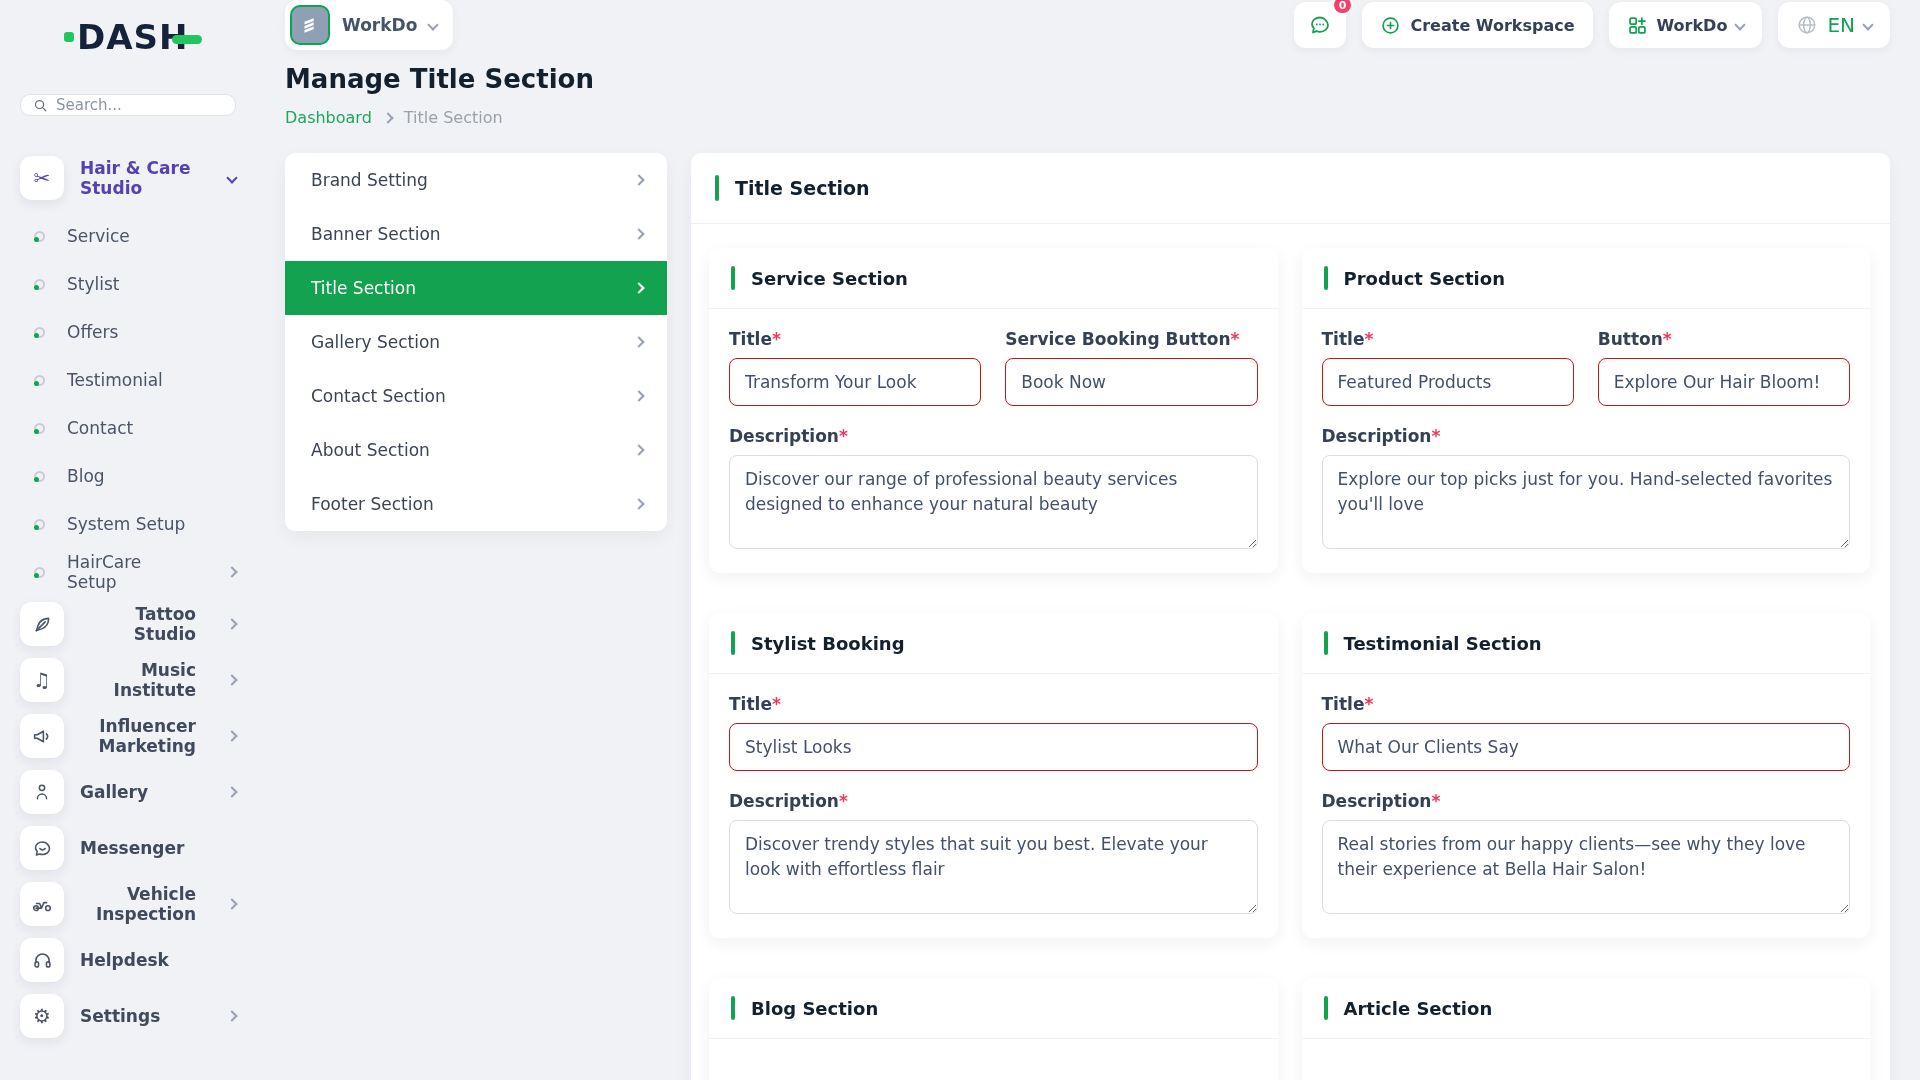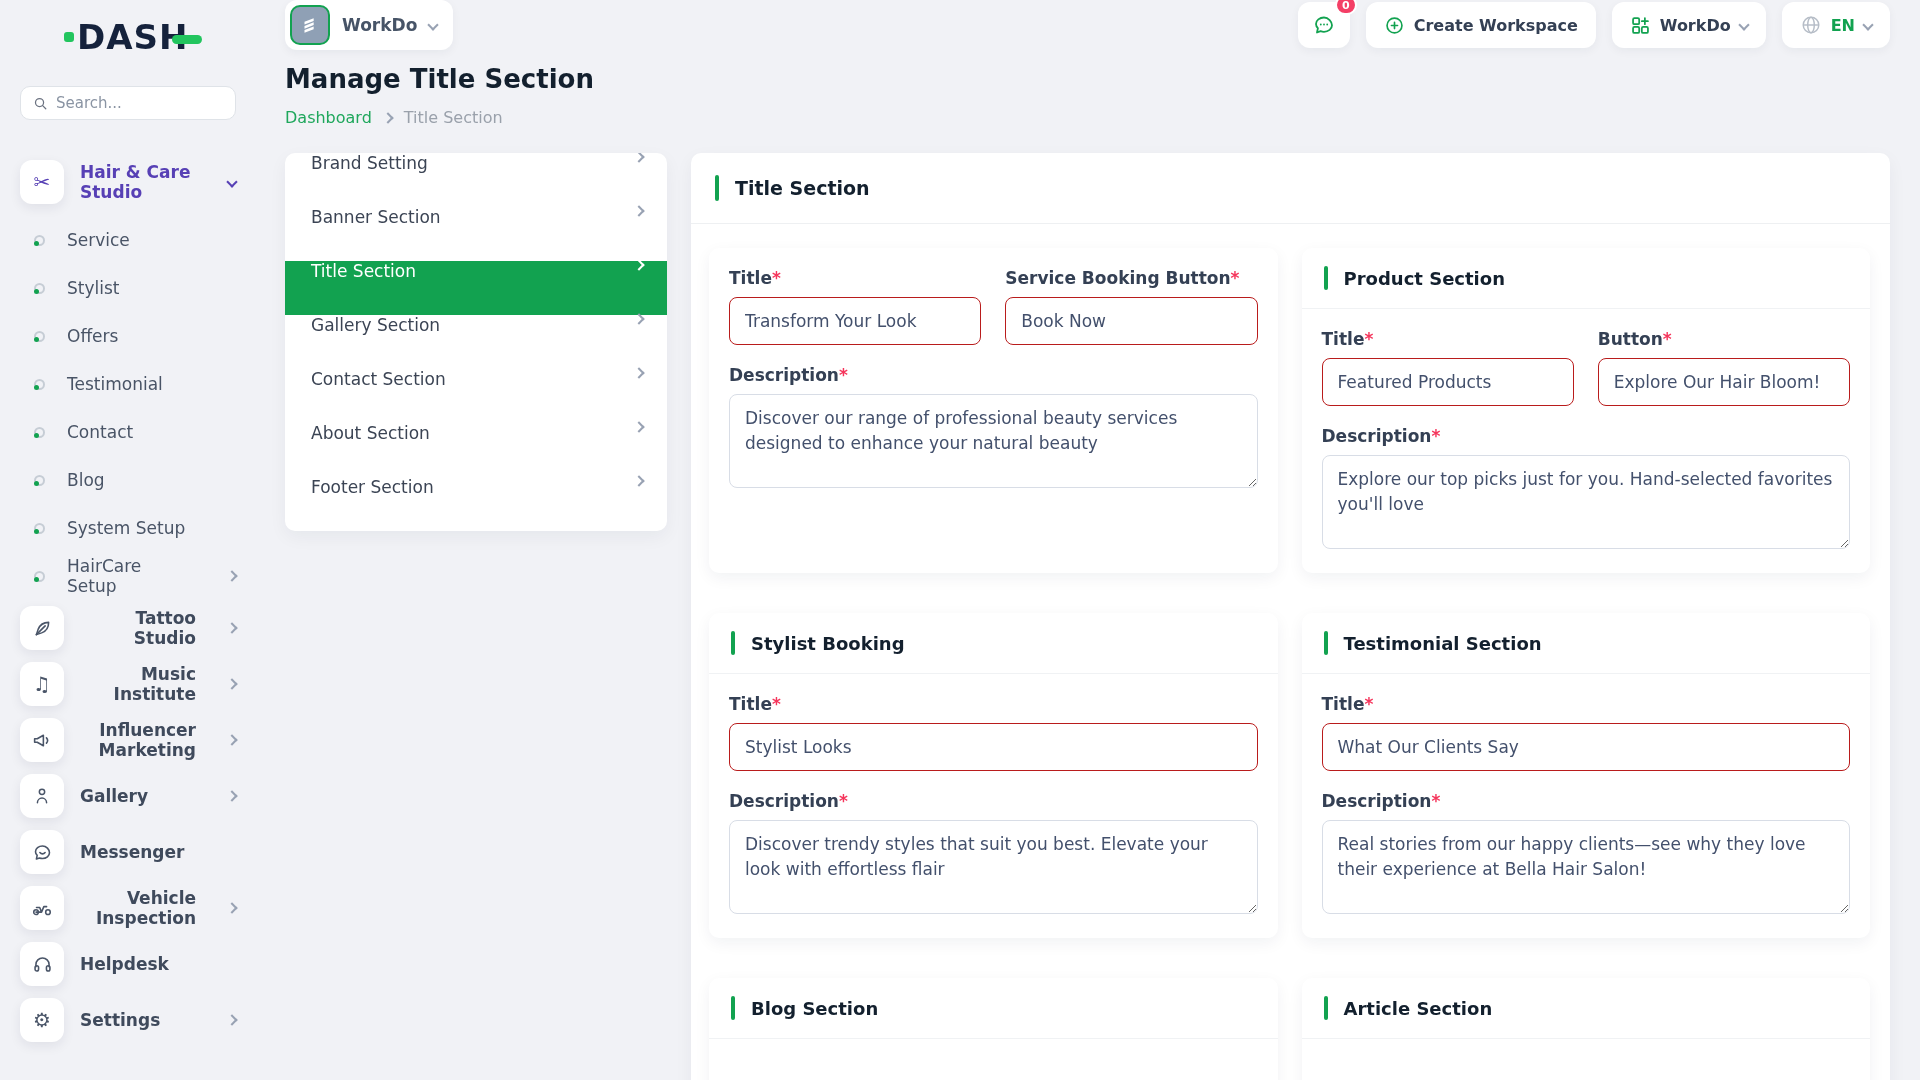--- a/index.html
+++ b/index.html
@@ -8,21 +8,21 @@
     font-family:"DejaVu Sans","Liberation Sans",sans-serif;
     background:#f1f2f6; color:#344054; overflow:hidden; display:flex;
   }
   
   .sidebar { width:254px; flex:0 0 254px; padding:0 18px 0 20px; height:1080px; overflow:hidden; }
   .logo { display:flex; align-items:center; height:74px; padding-left:44px; }
   .logo-dot { width:10px; height:10px; border-radius:3px; background:#22c55e; margin-right:3px; }
   .logo-text { font-size:34px; font-weight:800; letter-spacing:1px; color:#15223c; }
   .logo-bar { width:30px; height:9px; border-radius:5px; background:#22c55e; margin-left:-16px; margin-top:4px; }
   .search-box { display:flex; align-items:center; gap:8px; background:#fff; border:1px solid #dfe3e8;
-    border-radius:10px; height:34px; padding:0 12px; margin-top:12px; }
+    border-radius:10px; height:22px; padding:0 12px; margin-top:20px; }
   .search-box input { border:none; outline:none; font-size:15px; color:#5b6575; width:100%;
     font-family:inherit; background:transparent; }
   .search-box input::placeholder { color:#8a94a3; }
   .nav { margin-top:40px; display:flex; flex-direction:column; }
   .nav-group-active { display:flex; align-items:center; gap:16px; color:#5740b5; font-weight:700;
     font-size:17px; margin-bottom:12px; cursor:pointer; }
   .icon-tile { width:44px; height:44px; border-radius:12px; background:#fff; display:flex;
     align-items:center; justify-content:center; box-shadow:0 4px 12px rgba(20,30,60,.08); flex:0 0 44px; }
   .scissors { font-size:20px; color:#5740b5; }
   .nav-sub { display:flex; align-items:center; gap:22px; height:48px; padding-left:14px;
@@ -49,32 +49,32 @@
   .ws-pill { height:50px; padding:5px 16px 5px 5px; gap:12px; }
   .ws-icon { width:40px; height:40px; border-radius:10px; background:#8fa0b5; border:2px solid #12a250;
     display:flex; align-items:center; justify-content:center; }
   .ws-label { font-size:17px; font-weight:600; color:#475467; }
   .topbar-right { margin-left:auto; display:flex; align-items:center; gap:16px; }
   .chat-pill { width:52px; height:46px; justify-content:center; position:relative; }
   .badge { position:absolute; top:-7px; right:-7px; min-width:20px; height:20px; background:#f43f66;
     color:#fff; font-size:11px; font-weight:700; border-radius:10px; display:flex; align-items:center;
     justify-content:center; padding:0 5px; border:2px solid #fff; }
   .top-btn { height:46px; padding:8px 18px; gap:9px; font-size:16px; font-weight:600; color:#344054; }
-  .lang-en { color:#12a250; font-weight:700; font-size:16px; }
+  .lang-en { color:#12a250; font-weight:400; font-size:20px; }
   
   .page { padding:0 30px 0 31px; flex:1; display:flex; flex-direction:column; }
   .page-title { font-size:26px; font-weight:700; color:#13202e; margin-top:14px; }
   .breadcrumb { display:flex; align-items:center; gap:12px; margin-top:14px; font-size:16px; }
   .crumb-link { color:#1fa75c; cursor:pointer; }
   .crumb-cur { color:#9aa1ab; }
   .content-row { display:flex; gap:24px; margin-top:26px; align-items:flex-start; }
   .card { background:#fff; border-radius:10px; box-shadow:0 6px 18px rgba(24,41,64,.05); }
   
   .menu-card { width:382px; flex:0 0 382px; overflow:hidden; }
-  .menu-item { height:54px; display:flex; justify-content:space-between;
+  .menu-item { height:54px; display:flex; align-items:center; justify-content:space-between;
     padding:0 24px 0 26px; font-size:17px; color:#3b4454; cursor:pointer; }
   .menu-item.active { background:#12a250; color:#fff; }
   
   .panel { flex:1; min-height:960px; }
   .panel-head { display:flex; align-items:center; gap:16px; padding:22px 24px; border-bottom:1px solid #eef0f2; }
   .accent { width:4px; height:26px; border-radius:2px; background:#12a250; flex:0 0 4px; }
   .panel-title { font-size:19px; font-weight:700; color:#13202e; }
   .panel-body { padding:24px 20px 40px 18px; display:grid; grid-template-columns:1fr 1fr;
     column-gap:24px; row-gap:40px; }
   .sub-card { background:#fff; border-radius:10px; box-shadow:0 5px 16px rgba(24,41,64,.06); }
@@ -345,20 +345,24 @@
 
       <div class="card panel">
         <div class="panel-head">
           <span class="accent"></span>
           <span class="panel-title">Title Section</span>
         </div>
 
         <div class="panel-body">
 
           <div class="sub-card">
+            <div class="sub-head">
+              <span class="accent"></span>
+              <span class="sub-title">Service Section</span>
+            </div>
             <div class="sub-body">
               <div class="field-row2 field">
                 <div>
                   <div class="label"><span>Title</span><span class="req">*</span></div>
                   <input class="input" value="Transform Your Look" style="">
                 </div>
                 <div>
                   <div class="label"><span>Service Booking Button</span><span class="req">*</span></div>
                   <input class="input" value="Book Now" style="">
                 </div>

